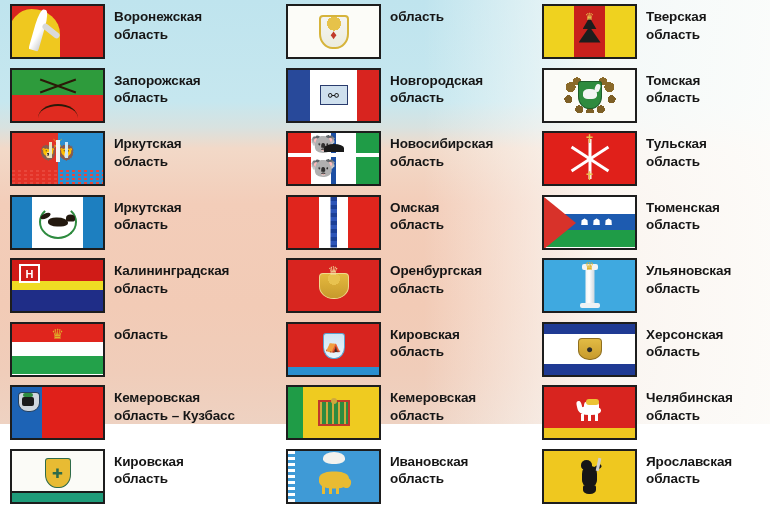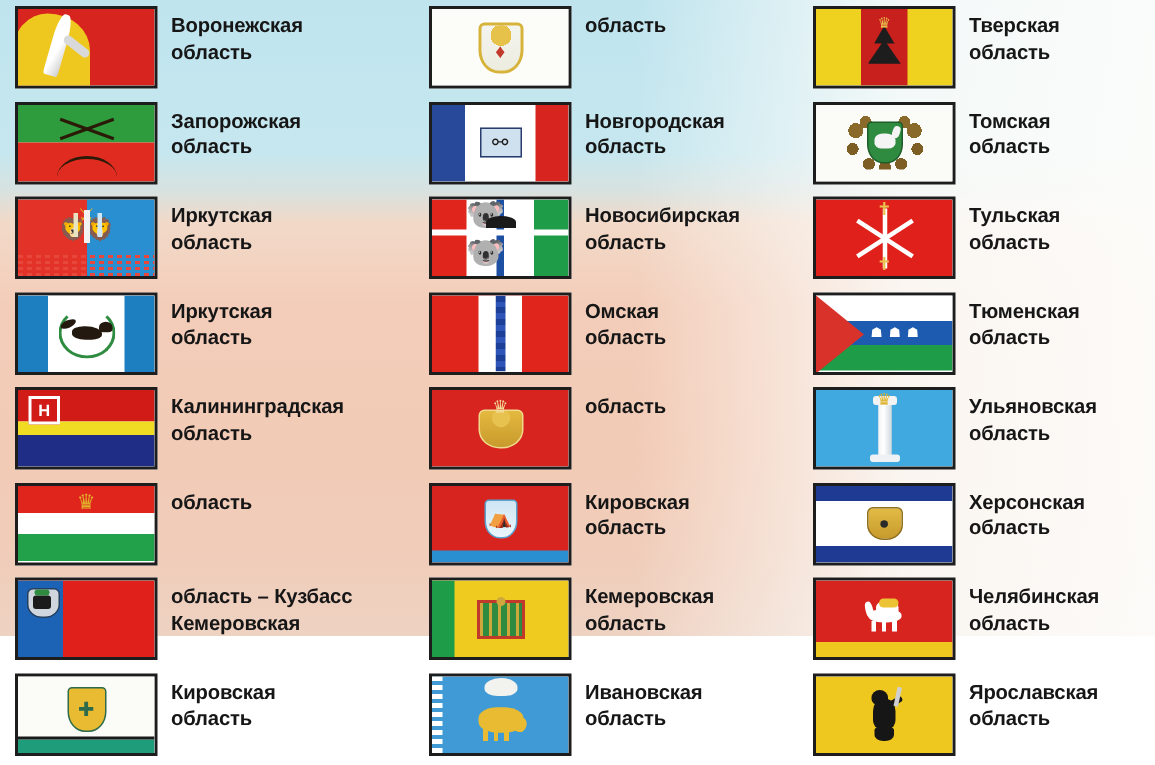--- a/index.html
+++ b/index.html
@@ -272,22 +272,22 @@
     <div class="row" style="top:381px">
       <div class="flagbox">
         <div class="f" style="background:#e0201a"></div>
         <div class="vb" style="left:0;width:33%;background:#1d63b5"></div>
         <div style="position:absolute;left:6px;top:5px;width:20px;height:18px;
                     background:#cfd6dd;border-radius:4px 4px 45% 45%;border:1.5px solid #25405f"></div>
         <div style="position:absolute;left:10px;top:10px;width:12px;height:9px;background:#1b1b1b;border-radius:2px"></div>
         <div style="position:absolute;left:11px;top:6px;width:10px;height:4px;background:#2e8b3f;border-radius:2px"></div>
       </div>
       <div class="label">
+        <div>Кемеровская</div>
         <div>область – Кузбасс</div>
-        <div>Кемеровская</div>
       </div>
     </div>
 
     <div class="row" style="top:444.5px">
       <div class="flagbox">
         <div class="f" style="background:#fbfbf7"></div>
         <div class="hb" style="bottom:0;height:16%;background:#1f9c7a"></div>
         <div class="hb" style="bottom:16%;height:5%;background:#1a1a1a"></div>
         <div class="coat" style="top:44%;width:24px;height:28px;background:#e8bb33;
                     border:1.5px solid #2e6b4a;border-radius:3px 3px 45% 45%"></div>
@@ -362,20 +362,21 @@
     <div class="row" style="top:254px">
       <div class="flagbox">
         <div class="f" style="background:#d8241f"></div>
         <div class="coat" style="top:50%;width:28px;height:24px;
                     background:radial-gradient(circle at 50% 20%,#e8c24f 0 6px,transparent 6px),
                                linear-gradient(#e4b93f,#c79a2c);
                     border-radius:4px 4px 48% 48%;border:1.5px solid #f0d98c"></div>
         <div class="coat" style="top:22%;color:#f2dd9a;font-size:12px">♛</div>
       </div>
       <div class="label">
+        <div>Оренбургская</div>
         <div>область</div>
       </div>
     </div>
 
     <div class="row" style="top:317.5px">
       <div class="flagbox">
         <div class="f" style="background:#d8241f"></div>
         <div class="hb" style="bottom:0;height:14%;background:#2a8fd0"></div>
         <div class="coat" style="top:44%;width:20px;height:24px;
                     background:linear-gradient(#cfe6f4,#eaf5fb);

